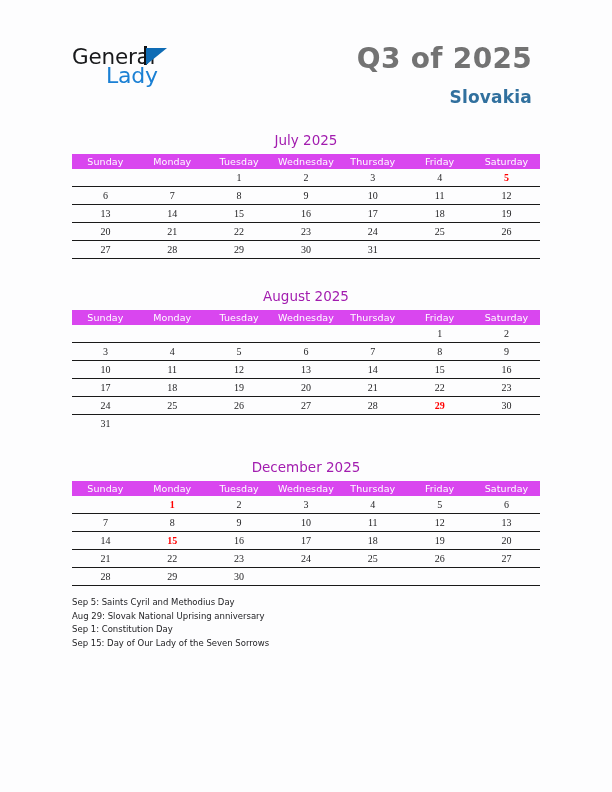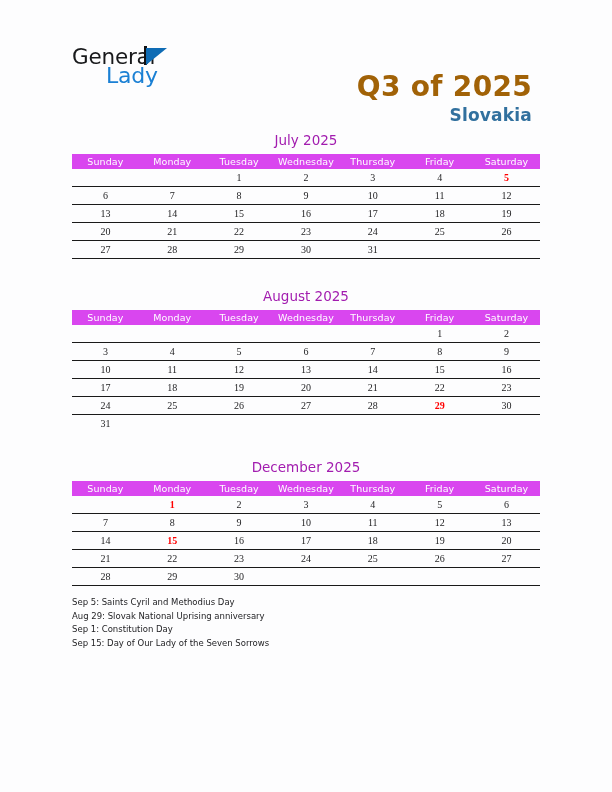--- a/index.html
+++ b/index.html
@@ -69,31 +69,30 @@
 
   .title-block {
     position: absolute;
     right: 80px;
     top: 44px;
     text-align: right;
   }
   .quarter-title {
     font-size: 28px;
     font-weight: bold;
-    color: #a16207;
+    color: #737373;
     letter-spacing: 0.3px;
     line-height: 1.05;
     font-family: "DejaVu Sans", sans-serif;
-    margin-top: 28px;
   }
   .country-title {
     font-size: 17px;
     font-weight: bold;
     color: #31709e;
-    margin-top: 4px;
+    margin-top: 14px;
     letter-spacing: 0.2px;
     font-family: "DejaVu Sans", sans-serif;
   }
 
   
   .months {
     position: absolute;
     left: 72px;
     top: 132px;
     width: 468px;

